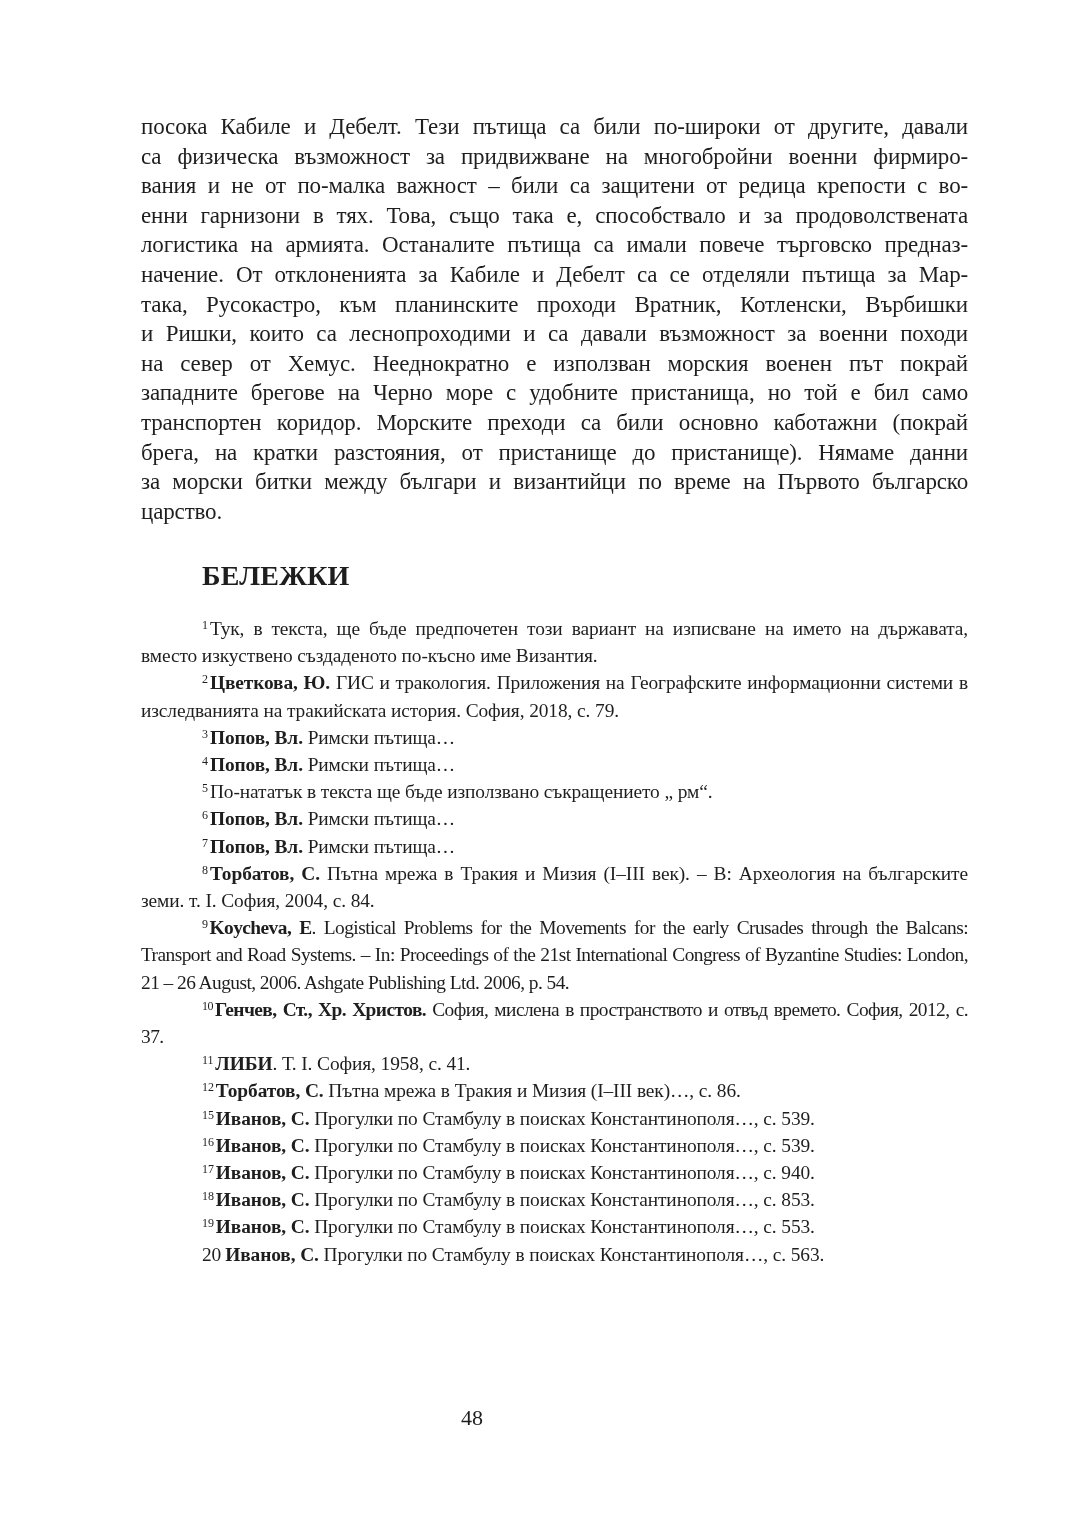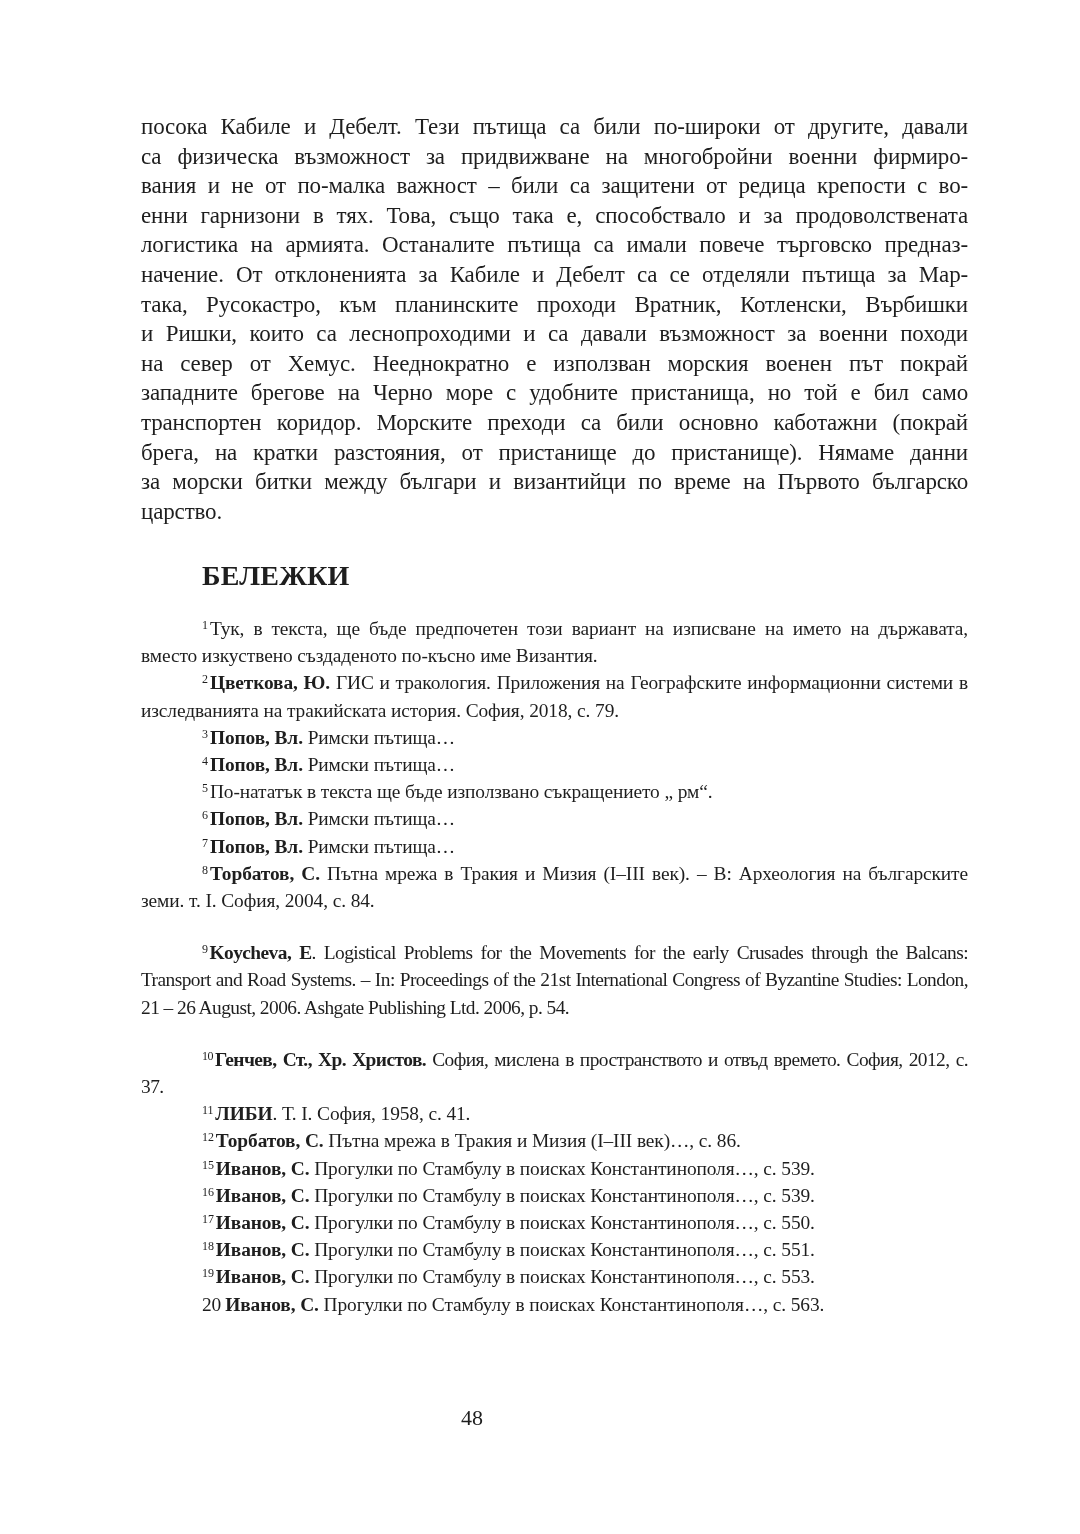--- a/index.html
+++ b/index.html
@@ -16,21 +16,21 @@
   .body-text .line.last { text-align-last: left; }
   .heading {
     position: absolute; left: 202px; top: 560px;
     font-size: 28px; font-weight: bold; letter-spacing: 0.2px; font-family: Liberation Serif, serif;
   }
   .notes { position: absolute; left: 141px; top: 615px; width: 827px; }
   .note {
     font-size: 19.4px; line-height: 27.2px; margin: 0;
     text-indent: 61px; text-align: justify; letter-spacing: -0.1px;
   }
-  .note.tight { letter-spacing: -0.55px; margin-top: 25px; }
+  .note.tight { letter-spacing: -0.55px; }
   .note sup { font-size: 12px; vertical-align: 6px; line-height: 0; margin-right: 2px; }
   .note .plainnum { margin-right: 4px; }
   .note b { font-weight: bold; }
   .page-number {
     position: absolute; top: 1405px; left: 0; width: 944px; text-align: center;
     font-size: 22px;
   }
 </style>
 </head>
 <body>
@@ -64,19 +64,19 @@
     <p class="note"><sup>5</sup><span>По-нататък в текста ще бъде използвано съкращението „ рм“.</span></p>
     <p class="note"><sup>6</sup><b>Попов, Вл.</b><span> Римски пътища…</span></p>
     <p class="note"><sup>7</sup><b>Попов, Вл.</b><span> Римски пътища…</span></p>
     <p class="note"><sup>8</sup><b>Торбатов, С.</b><span> Пътна мрежа в Тракия и Мизия (I–III век). – В: Археология на българските земи. т. I. София, 2004, с. 84.</span></p>
     <p class="note tight"><sup>9</sup><b>Koycheva, E</b><span>. Logistical Problems for the Movements for the early Crusades through the Balcans: Transport and Road Systems. – In: Proceedings of the 21st International Congress of Byzantine Studies: London, 21 – 26 August, 2006. Ashgate Publishing Ltd. 2006, p. 54.</span></p>
     <p class="note tight"><sup>10</sup><b>Генчев, Ст., Хр. Христов.</b><span> София, мислена в пространството и отвъд времето. София, 2012, с. 37.</span></p>
     <p class="note"><sup>11</sup><b>ЛИБИ</b><span>. Т. I. София, 1958, с. 41.</span></p>
     <p class="note"><sup>12</sup><b>Торбатов, С.</b><span> Пътна мрежа в Тракия и Мизия (I–III век)…, с. 86.</span></p>
     <p class="note"><sup>15</sup><b>Иванов, С.</b><span> Прогулки по Стамбулу в поисках Константинополя…, с. 539.</span></p>
     <p class="note"><sup>16</sup><b>Иванов, С.</b><span> Прогулки по Стамбулу в поисках Константинополя…, с. 539.</span></p>
-    <p class="note"><sup>17</sup><b>Иванов, С.</b><span> Прогулки по Стамбулу в поисках Константинополя…, с. 550.</span></p>
-    <p class="note"><sup>18</sup><b>Иванов, С.</b><span> Прогулки по Стамбулу в поисках Константинополя…, с. 551.</span></p>
+    <p class="note"><sup>17</sup><b>Иванов, С.</b><span> Прогулки по Стамбулу в поисках Константинополя…, с. 940.</span></p>
+    <p class="note"><sup>18</sup><b>Иванов, С.</b><span> Прогулки по Стамбулу в поисках Константинополя…, с. 853.</span></p>
     <p class="note"><sup>19</sup><b>Иванов, С.</b><span> Прогулки по Стамбулу в поисках Константинополя…, с. 553.</span></p>
     <p class="note"><span class="plainnum">20</span><b>Иванов, С.</b><span> Прогулки по Стамбулу в поисках Константинополя…, с. 563.</span></p>
   </div>
 
 <div class="page-number">48</div>
 
 </body></html>

